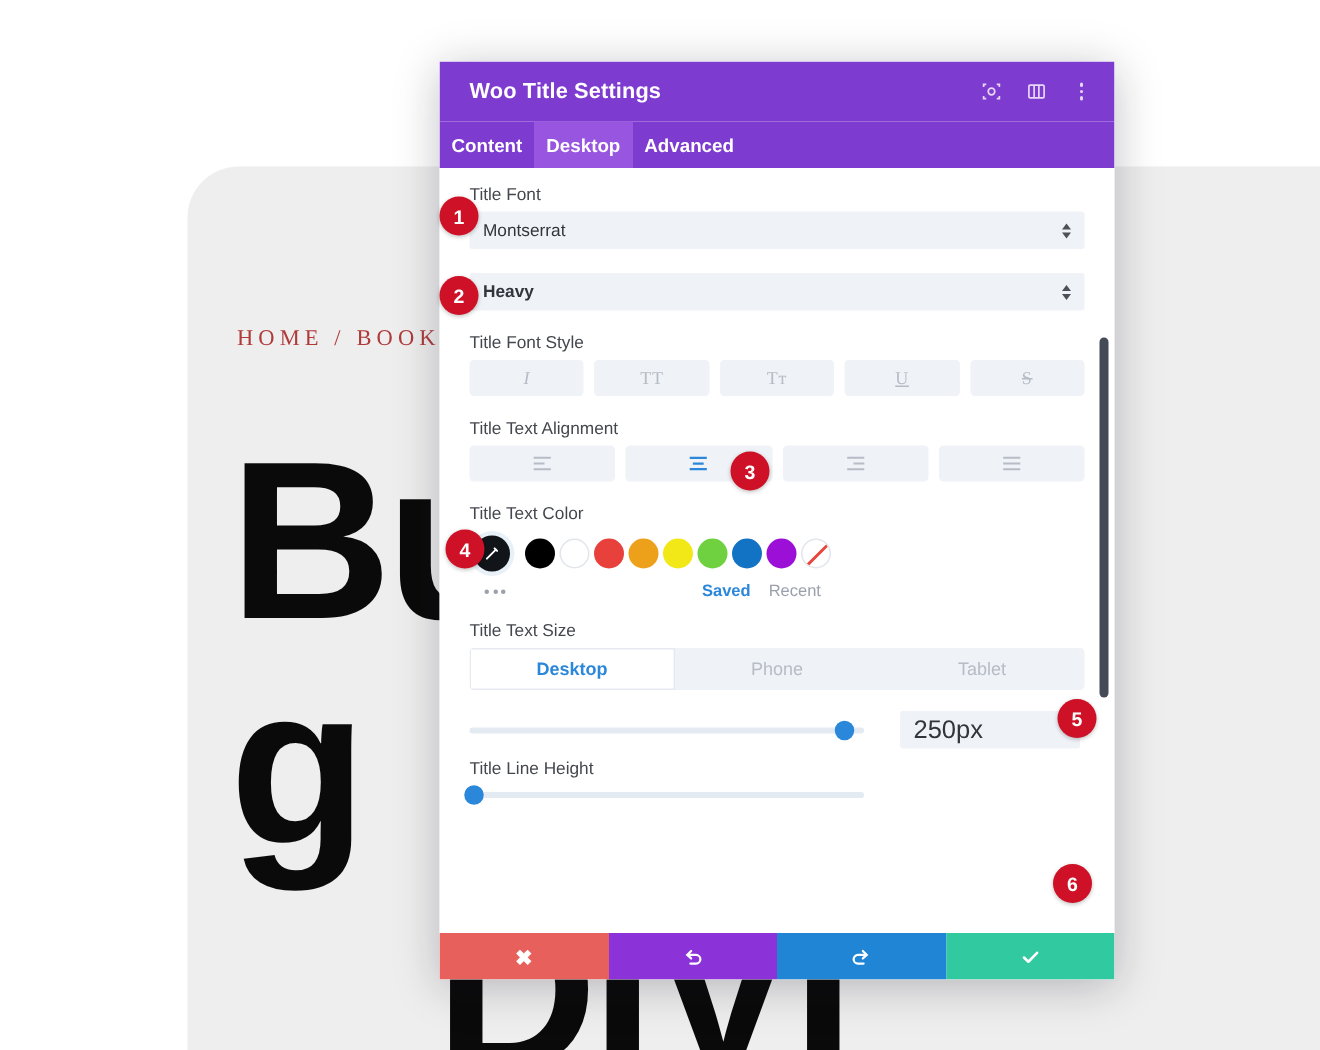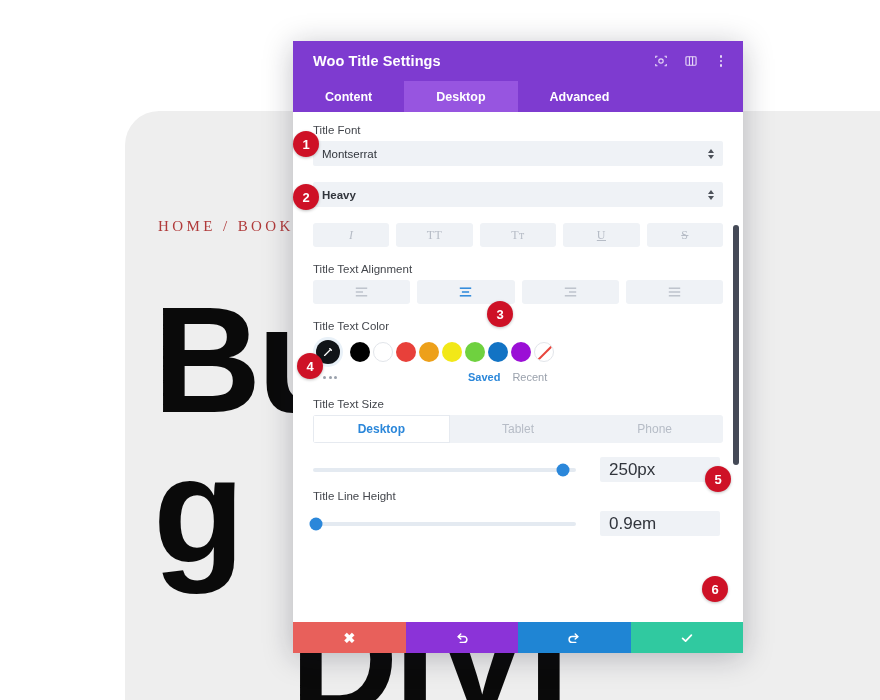--- a/index.html
+++ b/index.html
@@ -93,21 +93,21 @@
   .dots-v i { width: 2.5px; height: 2.5px; border-radius: 50%; background: #e7d8f7; display: block; }
 
   .tabbar {
     height: 31px;
     background: #7e3bd0;
     display: flex; align-items: stretch;
     flex: 0 0 auto;
   }
   .tab {
     display: flex; align-items: center; justify-content: center;
-    padding: 0 32px;
+    padding: 0 8px;
     font-size: 12.5px; font-weight: bold;
     color: #ffffff;
     cursor: pointer;
     white-space: nowrap;
   }
   .tab.active { background: #9755e0; }
 
   .modal-body {
     flex: 1 1 auto;
     position: relative;
@@ -345,20 +345,21 @@
         <div class="select bold">
           <span>Heavy</span>
           <span class="caret">
               <i class="up"></i>
               <i class="dn"></i>
             </span>
         </div>
       </div>
 
       <div class="opt-group">
+        <div class="opt-label">Title Font Style</div>
         <div class="btn-row">
           <div class="bgbtn">
             <span class="fs-glyph" style="font-style:italic">I</span>
           </div>
           <div class="bgbtn">
             <span class="fs-glyph">TT</span>
           </div>
           <div class="bgbtn">
             <span class="fs-glyph">Tт</span>
           </div>
@@ -444,39 +445,38 @@
             <span class="saved">Saved</span>
             <span class="recent">Recent</span>
           </span>
         </div>
       </div>
 
       <div class="opt-group" style="margin-bottom:8px">
         <div class="opt-label">Title Text Size</div>
         <div class="devrow">
           <div class="dev active">Desktop</div>
+          <div class="dev">Phone</div>
           <div class="dev">Tablet</div>
-          <div class="dev">Phone</div>
         </div>
         <div class="sliderrow">
           <div class="track">
             <div class="knob" style="left:95%"></div>
           </div>
           <div class="valbox">250px</div>
         </div>
       </div>
 
 
       <div class="opt-group" style="margin-bottom:14px">
         <div class="opt-label">Title Line Height</div>
         <div class="sliderrow" style="margin-top:9px">
           <div class="track">
             <div class="knob" style="left:1%"></div>
           </div>
-          <div class="valbox">0.9em</div>
         </div>
       </div>
 
       <div class="vscroll"></div>
     </div>
 
     <div class="modal-foot">
       <div class="act" style="background:#e8605b">
         <span class="xglyph">✖</span>
       </div>

